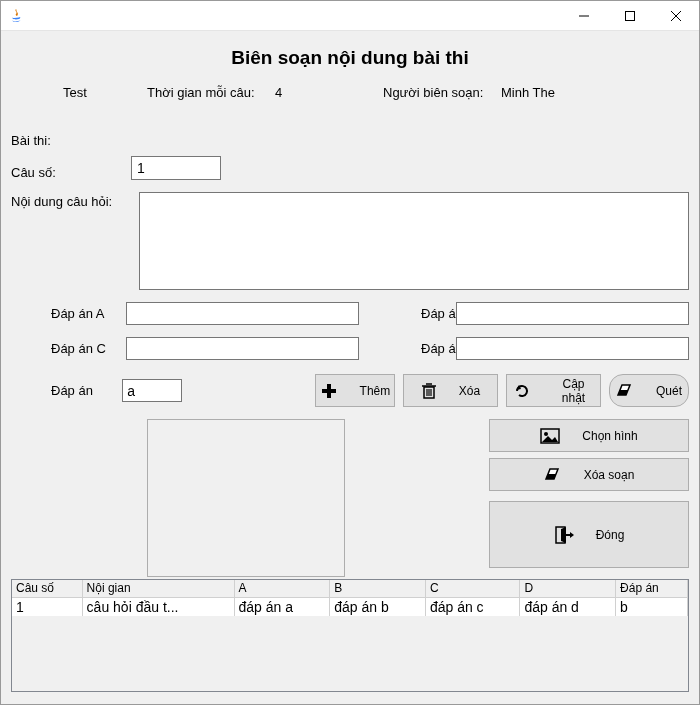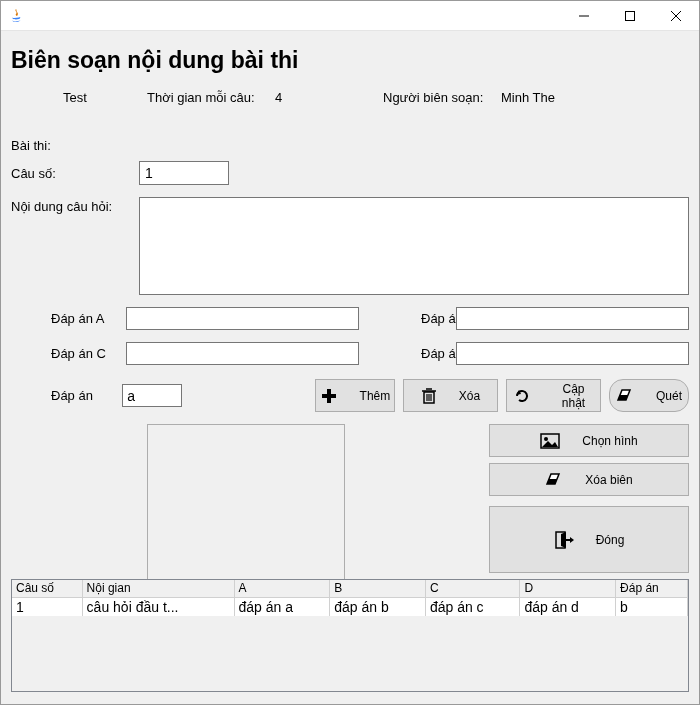--- a/index.html
+++ b/index.html
@@ -27,42 +27,42 @@
 }
 .titlebar-left { display: flex; align-items: center; gap: 6px; }
 .java-icon { width: 16px; height: 16px; }
 .titlebar-title { font-size: 12px; }
 .window-controls { display: flex; }
 .win-btn { width: 46px; height: 30px; display: flex; align-items: center; justify-content: center; font-family: "Segoe MDL2 Assets", sans-serif; font-size: 10px; }
 
 .content { padding: 8px 10px; position: relative; height: calc(100% - 30px); }
 
 .heading {
-  text-align: left;
-  font-size: 23px;
+  text-align: center;
+  font-size: 19px;
   font-weight: bold;
   padding: 8px 0 14px 0;
   font-family: Tahoma, sans-serif;
 }
 
 .info-row {
   display: flex;
   gap: 8px;
   padding: 2px 0;
   font-size: 13px;
   font-family: Tahoma, sans-serif;
 }
 .info-label-1 { width: 44px; margin-top: 48px; }
 .info-val-1 { width: 76px; }
 .info-label-2 { width: 120px; }
 .info-val-2 { width: 100px; }
 .info-label-3 { width: 110px; }
 .info-val-3 { }
 
-.row2 { display: flex; align-items: center; padding: 6px 0; gap: 8px; font-family: Tahoma, sans-serif; }
+.row2 { display: flex; align-items: flex-end; padding: 6px 0; font-family: Tahoma, sans-serif; }
 .row2-label { width: 120px; font-size: 13px; }
 .num-input {
   width: 90px; height: 24px;
   border: 1px solid #767676;
   background: #fff;
   padding: 0 5px;
   font-size: 14px;
   font-family: Tahoma, sans-serif;
 }
 
@@ -281,21 +281,21 @@
             </span>
           <span>Chọn hình</span>
         </button>
         <button class="btn btn-wide">
           <span>
               <svg width="18" height="16">
                 <polygon points="6,2 14,2 10,12 2,12" fill="#fff" stroke="#000" stroke-width="1.5"></polygon>
                 <polygon points="10,12 2,12 4,7 12,7" fill="#000"></polygon>
               </svg>
             </span>
-          <span>Xóa biên</span>
+          <span>Xóa soạn</span>
         </button>
         <button class="btn btn-close">
           <span>
               <svg width="20" height="20">
                 <rect x="2" y="2" width="9" height="16" fill="none" stroke="#000" stroke-width="1.5"></rect>
                 <polygon points="7,4 12,2 12,18 7,16" fill="#000"></polygon>
                 <line x1="12" y1="10" x2="18" y2="10" stroke="#000" stroke-width="2"></line>
                 <polygon points="16,7 20,10 16,13" fill="#000"></polygon>
               </svg>
             </span>

